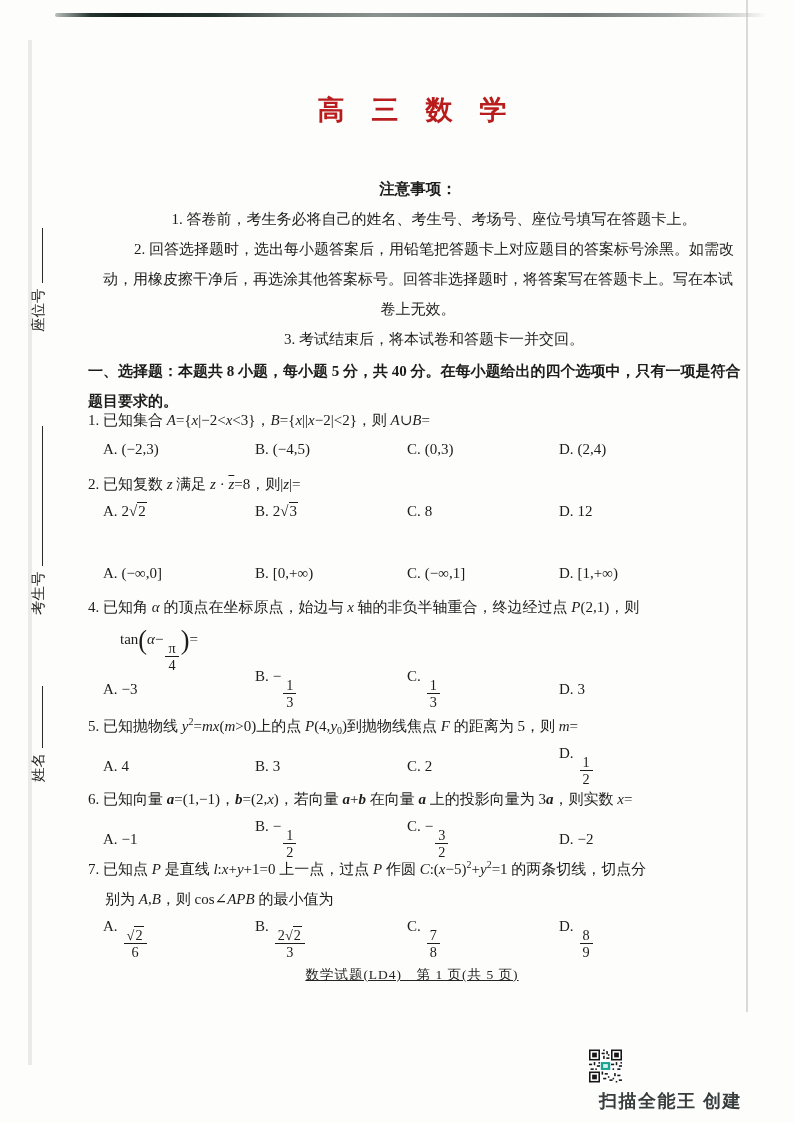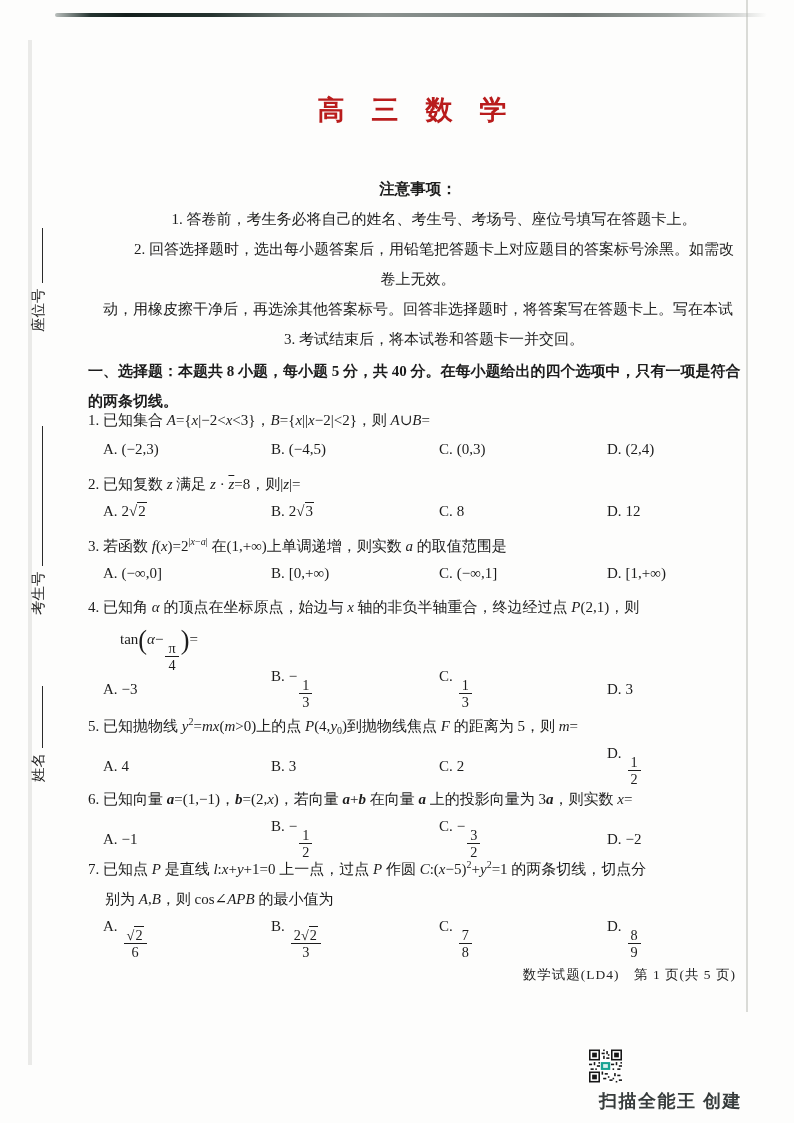--- a/index.html
+++ b/index.html
@@ -43,38 +43,38 @@
   .notice .indent{padding-left:32px;}
   
   .section-head{position:absolute;left:88px;top:356px;width:660px;font-weight:bold;}
   .section-head div{line-height:30px;white-space:nowrap;}
   
   .stem{position:absolute;left:88px;width:665px;line-height:20px;white-space:nowrap;}
   .stem.cont{left:105px;}
   .formula{position:absolute;left:104px;line-height:38px;white-space:nowrap;margin-left:16px;}
   .opts{
     position:absolute;left:88px;width:660px;box-sizing:border-box;padding-left:15px;
-    display:grid;grid-template-columns:152px 152px 152px 1fr;align-items:center;gap:16px;
+    display:grid;grid-template-columns:152px 152px 152px 1fr;align-items:center;
   }
   .opt{white-space:nowrap;}
   .opt-label{margin-right:4px;}
   
   i{font-style:italic;font-family:"Liberation Serif","DejaVu Serif",serif;}
   sup{font-size:10px;vertical-align:6px;line-height:0;}
   sub{font-size:10px;vertical-align:-3px;line-height:0;}
   .ol{text-decoration:overline;}
   .rt{border-top:1.2px solid #1c1c1c;padding:0 1px;}
   .fr{display:inline-flex;flex-direction:column;align-items:center;
       vertical-align:-0.6em;line-height:1.15;font-size:0.95em;margin:0 2px;}
   .fr .nu{display:block;border-bottom:1.2px solid #1c1c1c;padding:0 3px;}
   .fr .de{display:block;padding:0 3px;}
   .bp{font-size:1.75em;font-weight:400;vertical-align:-0.18em;line-height:0;}
   
-  .footer{position:absolute;left:88px;top:966px;width:648px;text-align:right;
-    font-size:13.5px;color:#242424;letter-spacing:1px;}
+  .footer{position:absolute;left:88px;top:966px;width:648px;text-align:center;
+    font-size:13.5px;color:#242424;letter-spacing:1px;text-decoration:underline;}
   
   .watermark{position:absolute;left:589px;top:1049px;display:flex;align-items:flex-start;flex-direction:column;}
   .wm-text{margin-left:10px;margin-top:6px;font-family:"Liberation Sans","DejaVu Sans",sans-serif;
     font-size:18px;font-weight:600;color:#373c3c;letter-spacing:1.5px;white-space:nowrap;}
 </style>
 </head>
 <body>
 
 <div class="page">
 
@@ -91,47 +91,46 @@
   <div class="rail-field" style="top:762px">
     <span>姓名</span><span class="rail-line" style="width:62px"></span>
   </div>
 
   <h1 class="title">高　三　数　学</h1>
 
   <div class="notice">
     <div class="nline head">注意事项：</div>
     <div class="nline indent">1. 答卷前，考生务必将自己的姓名、考生号、考场号、座位号填写在答题卡上。</div>
     <div class="nline indent">2. 回答选择题时，选出每小题答案后，用铅笔把答题卡上对应题目的答案标号涂黑。如需改</div>
+    <div class="nline">动，用橡皮擦干净后，再选涂其他答案标号。回答非选择题时，将答案写在答题卡上。写在本试</div>
     <div class="nline">卷上无效。</div>
-    <div class="nline">动，用橡皮擦干净后，再选涂其他答案标号。回答非选择题时，将答案写在答题卡上。写在本试</div>
     <div class="nline indent">3. 考试结束后，将本试卷和答题卡一并交回。</div>
   </div>
 
   <div class="section-head">
     <div>一、选择题：本题共 8 小题，每小题 5 分，共 40 分。在每小题给出的四个选项中，只有一项是符合</div>
-    <div>的两条切线。</div>
+    <div>题目要求的。</div>
   </div>
 
   <div class="stem" style="top:410px">1. 已知集合 <i>A</i>={<i>x</i>|−2&lt;<i>x</i>&lt;3}，<i>B</i>={<i>x</i>||<i>x</i>−2|&lt;2}，则 <i>A</i>∪<i>B</i>=</div>
   <div class="opts" style="top:441px">
     <span class="opt"><span class="opt-label">A.</span><span class="opt-val">(−2,3)</span></span>
     <span class="opt"><span class="opt-label">B.</span><span class="opt-val">(−4,5)</span></span>
     <span class="opt"><span class="opt-label">C.</span><span class="opt-val">(0,3)</span></span>
     <span class="opt"><span class="opt-label">D.</span><span class="opt-val">(2,4)</span></span>
   </div>
 
   <div class="stem" style="top:474px">2. 已知复数 <i>z</i> 满足 <i>z</i> · <span class="ol"><i>z</i></span>=8，则|<i>z</i>|=</div>
   <div class="opts" style="top:503px">
     <span class="opt"><span class="opt-label">A.</span><span class="opt-val">2√<span class="rt">2</span></span></span>
     <span class="opt"><span class="opt-label">B.</span><span class="opt-val">2√<span class="rt">3</span></span></span>
     <span class="opt"><span class="opt-label">C.</span><span class="opt-val">8</span></span>
     <span class="opt"><span class="opt-label">D.</span><span class="opt-val">12</span></span>
   </div>
 
-  <div class="stem" style="top:536px">3. 若函数 <i>f</i>(<i>x</i>)=2<sup>|<i>x</i>−<i>a</i>|</sup> 在(1,+∞)上单调递增，则实数 <i>a</i> 的取值范围是</div>
   <div class="opts" style="top:565px">
     <span class="opt"><span class="opt-label">A.</span><span class="opt-val">(−∞,0]</span></span>
     <span class="opt"><span class="opt-label">B.</span><span class="opt-val">[0,+∞)</span></span>
     <span class="opt"><span class="opt-label">C.</span><span class="opt-val">(−∞,1]</span></span>
     <span class="opt"><span class="opt-label">D.</span><span class="opt-val">[1,+∞)</span></span>
   </div>
 
   <div class="stem" style="top:597px">4. 已知角 <i>α</i> 的顶点在坐标原点，始边与 <i>x</i> 轴的非负半轴重合，终边经过点 <i>P</i>(2,1)，则</div>
   <div class="formula" style="top:620px">tan<span class="bp">(</span><i>α</i>−<span class="fr">
         <span class="nu">π</span>

